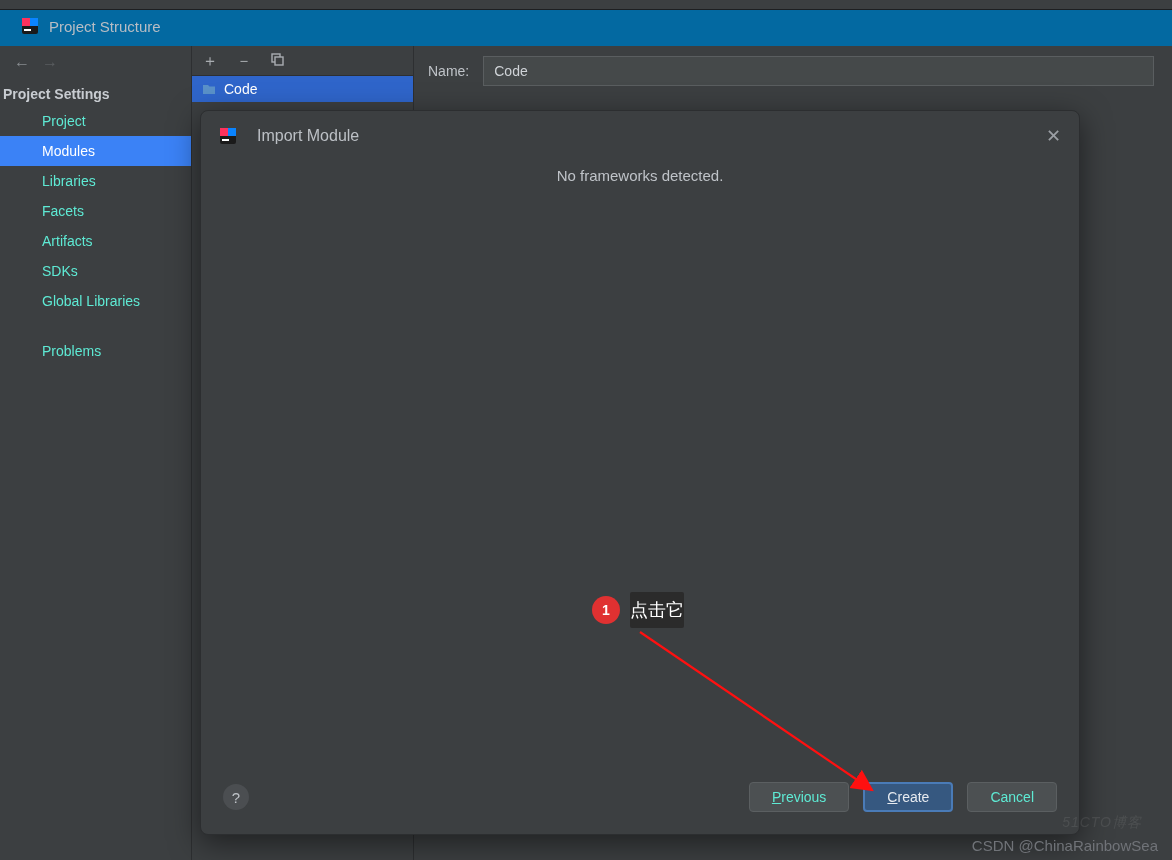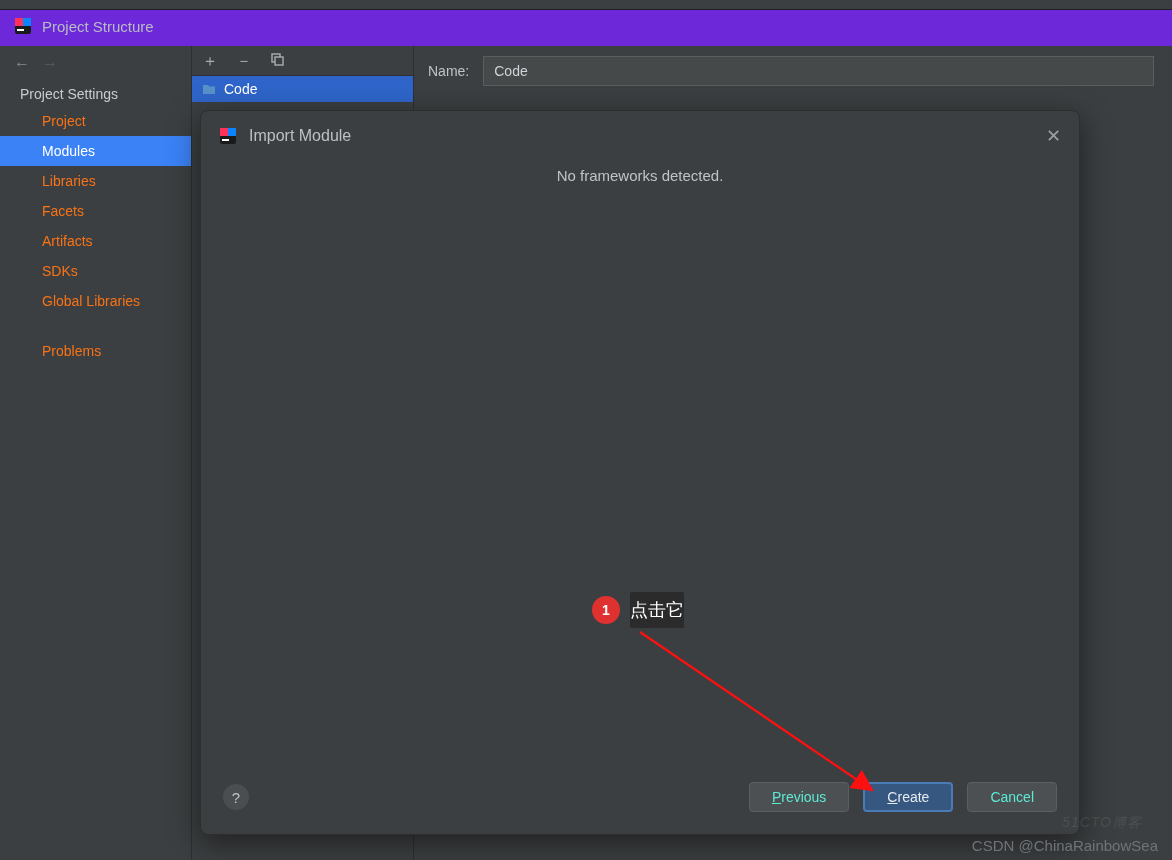--- a/index.html
+++ b/index.html
@@ -2,32 +2,32 @@
 <html><head>
 <meta charset="utf-8">
 <style>
   * { box-sizing: border-box; margin: 0; padding: 0; font-family: "Segoe UI", Arial, sans-serif; }
   body { background: #2b2b2b; width: 1172px; height: 860px; overflow: hidden; color: #bbbbbb; font-size: 14px; }
 
   .titlebar { height: 10px; background: #3c3f41; border-bottom: 1px solid #1e1f21; }
 
   .window { display: flex; flex-direction: column; height: calc(100% - 10px); }
 
-  .header { display: flex; align-items: center; gap: 10px; padding: 4px 14px 8px 14px; height: 36px; background: #6d28d9; }
+  .header { display: flex; align-items: center; gap: 10px; padding: 4px 14px 8px 21px; height: 36px; background: #0369a1; }
   .header .title { color: #b8bdc4; font-size: 15px; }
 
   .body { display: flex; height: calc(100% - 36px); background: #3c3f41; }
 
   
   .sidebar { width: 192px; background: #3c3f41; border-right: 1px solid #2d2f31; display: flex; flex-direction: column; }
   .nav-arrows { display: flex; gap: 12px; padding: 8px 14px 10px 14px; height: 34px; align-items: center; }
   .nav-arrow { color: #888c90; font-size: 16px; cursor: pointer; }
   .nav-arrow.disabled { color: #5a5d60; cursor: default; }
-  .section-header { color: #c8ccd1; font-weight: normal; font-size: 14px; padding: 6px 12px 4px 20px; }
-  .sidebar-item { padding: 5px 12px 5px 42px; color: #f97316; font-size: 14px; line-height: 20px; cursor: pointer; }
+  .section-header { color: #c8ccd1; font-weight: bold; font-size: 14px; padding: 6px 12px 4px 3px; }
+  .sidebar-item { padding: 5px 12px 5px 42px; color: #5eead4; font-size: 14px; line-height: 20px; cursor: pointer; }
   .sidebar-item.selected { background: #3b82f6; color: #ffffff; }
 
   
   .modules-col { width: 222px; background: #3c3f41; border-right: 1px solid #2d2f31; display: flex; flex-direction: column; }
   .mod-toolbar { display: flex; gap: 18px; padding: 4px 10px; height: 30px; align-items: center; border-bottom: 1px solid #2d2f31; }
   .mod-tool { color: #a9adb1; font-size: 16px; cursor: pointer; line-height: 1; }
   .mod-item { display: flex; align-items: center; gap: 8px; padding: 4px 10px; background: #2f65ca; color: #fff; height: 26px; }
   .mod-item .folder-icon svg { width: 14px; height: 14px; display:block; }
 
   
@@ -36,21 +36,21 @@
   .name-row label { color: #bfc3c8; font-size: 14px; }
   .name-input { flex: 1; height: 30px; background: #45494a; border: 1px solid #5a5e60; color: #cfd3d7; padding: 4px 10px; font-size: 14px; }
 
   
   .dialog {
     position: absolute; left: 200px; top: 110px; width: 880px; height: 725px;
     background: #3c3f41; border: 1px solid #2c2e30; border-radius: 8px;
     box-shadow: 0 8px 30px rgba(0,0,0,0.5);
     display: flex; flex-direction: column;
   }
-  .dialog-header { display: flex; align-items: center; gap: 12px; padding: 14px 18px; text-align: center; }
+  .dialog-header { display: flex; align-items: center; gap: 20px; padding: 14px 18px; text-align: center; }
   .dialog-header .title { color: #bcc0c5; font-size: 16px; }
   .dialog-header .spacer { flex: 1; }
   .dialog-close { color: #9b9fa4; font-size: 18px; cursor: pointer; }
   .dialog-body { flex: 1; padding: 6px 22px; color: #bfc3c8; font-size: 15px; text-align: center; }
   .dialog-footer { display: flex; align-items: center; gap: 14px; padding: 16px 22px 22px 22px; }
   .dialog-footer .spacer { flex: 1; }
   .help-btn { width: 26px; height: 26px; border-radius: 50%; background: #4b4e51; color: #bfc3c8; display:flex; align-items:center; justify-content:center; font-size: 15px; cursor: pointer; }
 
   .btn { height: 30px; padding: 0 22px; border-radius: 4px; font-size: 14px; cursor: pointer; display:flex; align-items:center; justify-content:center; }
   .btn-secondary { background: #4c5052; color: #5eead4; border: 1px solid #5b5f61; }

